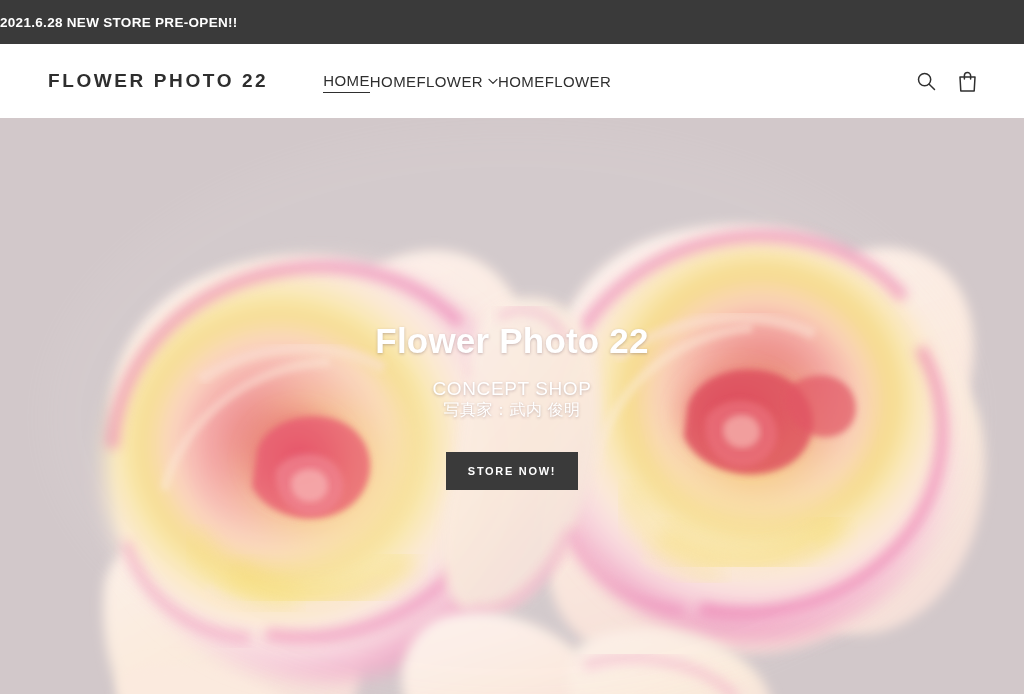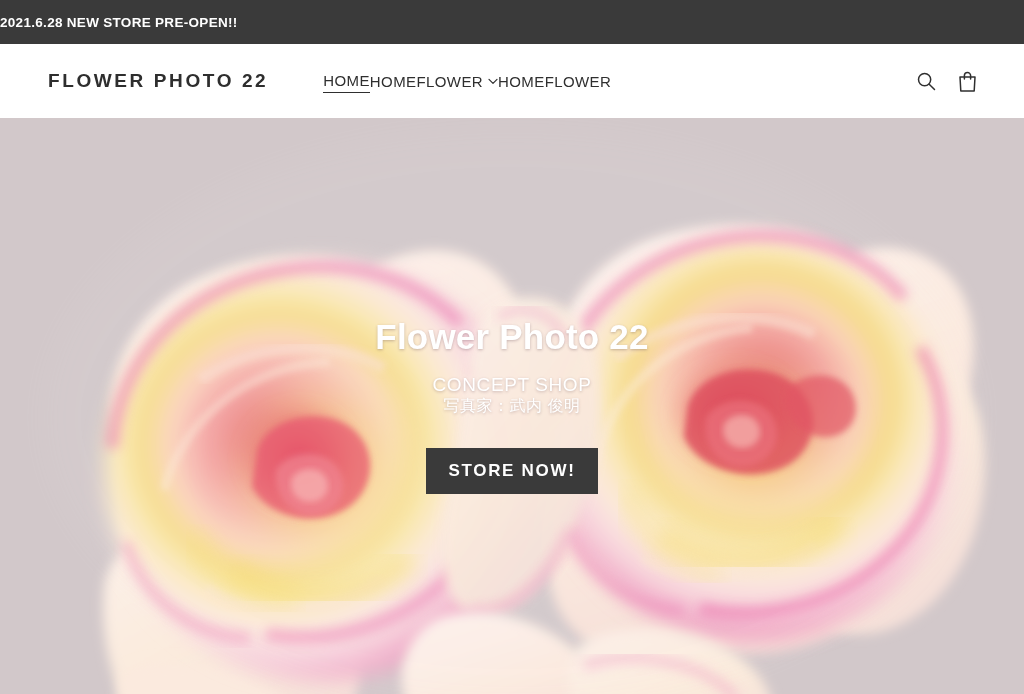--- a/index.html
+++ b/index.html
@@ -71,21 +71,21 @@
     letter-spacing:.6px; margin-top:17px;
     text-shadow:0 1px 3px rgba(90,60,70,.32);
   }
   .hero-credit {
     color:#ffffff; font-size:16px; letter-spacing:.5px;
     text-shadow:0 1px 3px rgba(90,60,70,.32);
   }
   .hero-btn {
     margin-top:31px;
     background:#3a3a3a; color:#ffffff;
-    font-size:17px; font-weight:bold; letter-spacing:1.7px;
+    font-size:11px; font-weight:bold; letter-spacing:1.7px;
     padding:13px 22px; border:0; cursor:pointer;
     font-family:"Liberation Sans", sans-serif;
   }
 </style>
 </head>
 <body>
 
 <div class="page">
 
   <div class="announce">

